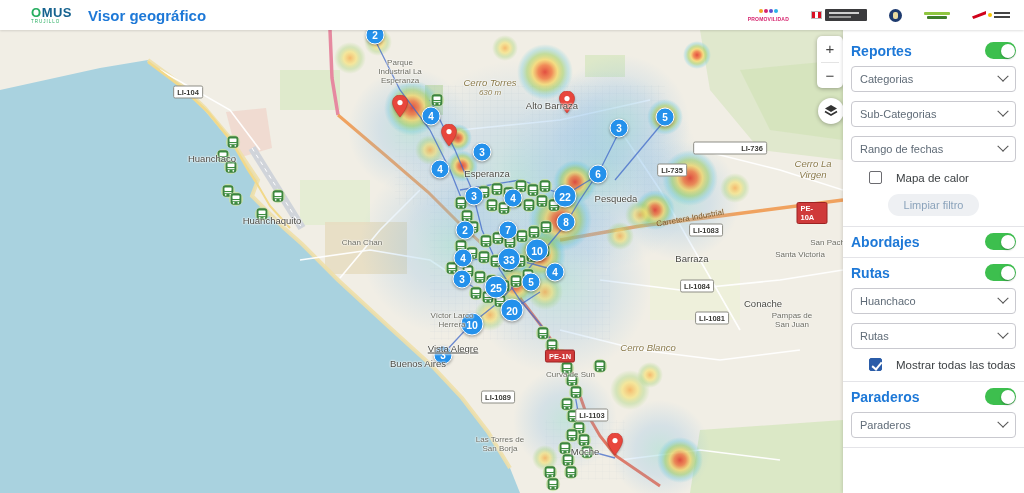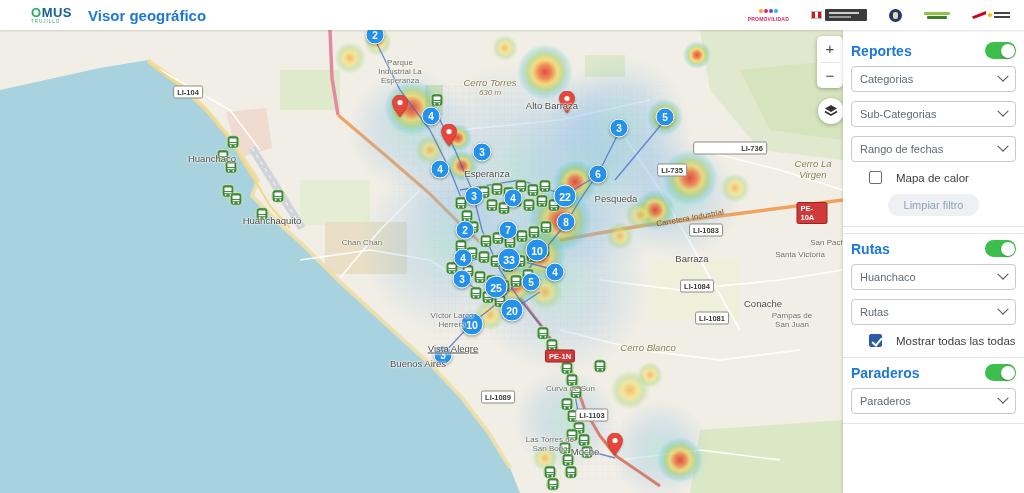--- a/index.html
+++ b/index.html
@@ -946,22 +946,22 @@
       <div class="place wrap hill" style="left: 813px; top: 140px; width: 42px;">Cerro La Virgen</div>
       <div class="place" style="left: 692px; top: 228px;">Barraza</div>
       <div class="place small" style="left: 800px; top: 224px;">Santa Victoria</div>
       <div class="place small" style="left: 836px; top: 212px;">San Pachusco</div>
       <div class="place" style="left: 763px; top: 273px;">Conache</div>
       <div class="place wrap small" style="left: 792px; top: 290px; width: 55px;">Pampas de San Juan</div>
       <div class="place hill" style="left: 648px; top: 317px;">Cerro Blanco</div>
       <div class="place wrap small" style="left: 452px; top: 290px; width: 48px;">Víctor Larco Herrera</div>
       <div class="place" style="left: 453px; top: 318px; text-decoration: underline;">Vista Alegre</div>
       <div class="place" style="left: 418px; top: 333px;">Buenos Aires</div>
-      <div class="place small" style="left: 558px; top: 358px; padding-left: 25px;">Curva de Sun</div>
-      <div class="place wrap small" style="left: 550px; top: 414px; width: 58px;">Las Torres de San Borja</div>
+      <div class="place small" style="left: 558px; top: 344px; padding-left: 25px;">Curva de Sun</div>
+      <div class="place wrap small" style="left: 500px; top: 414px; width: 58px;">Las Torres de San Borja</div>
       <div class="place" style="left: 585px; top: 421px;">Moche</div>
       <div class="shield" style="left: 188px; top: 62px;">LI-104</div>
       <div class="shield" style="left: 730px; top: 118px; padding-left: 47px;">LI-736</div>
       <div class="shield" style="left: 672px; top: 140px;">LI-735</div>
       <div class="shield pe" style="left: 812px; top: 183px;">PE-10A</div>
       <div class="shield" style="left: 690px; top: 200px; margin-left: 16px;">LI-1083</div>
       <div class="shield" style="left: 697px; top: 256px;">LI-1084</div>
       <div class="shield" style="left: 712px; top: 288px;">LI-1081</div>
       <div class="shield pe" style="left: 560px; top: 326px;">PE-1N</div>
       <div class="shield" style="left: 498px; top: 367px;">LI-1089</div>
@@ -1005,20 +1005,26 @@
       </div>
     <label class="chk">
         <span class="box"></span>
         <span>Mapa de calor</span>
       </label>
     <button class="pill-btn">Limpiar filtro</button>
   </section>
   <hr class="divider">
 
   <section>
+    <div class="sec-head">
+      <h2 class="sec-title">Abordajes</h2>
+      <div class="toggle on">
+          <span class="knob"></span>
+        </div>
+    </div>
   </section>
   <hr class="divider">
 
   <section>
     <div class="sec-head">
       <h2 class="sec-title">Rutas</h2>
       <div class="toggle on">
           <span class="knob"></span>
         </div>
     </div>

